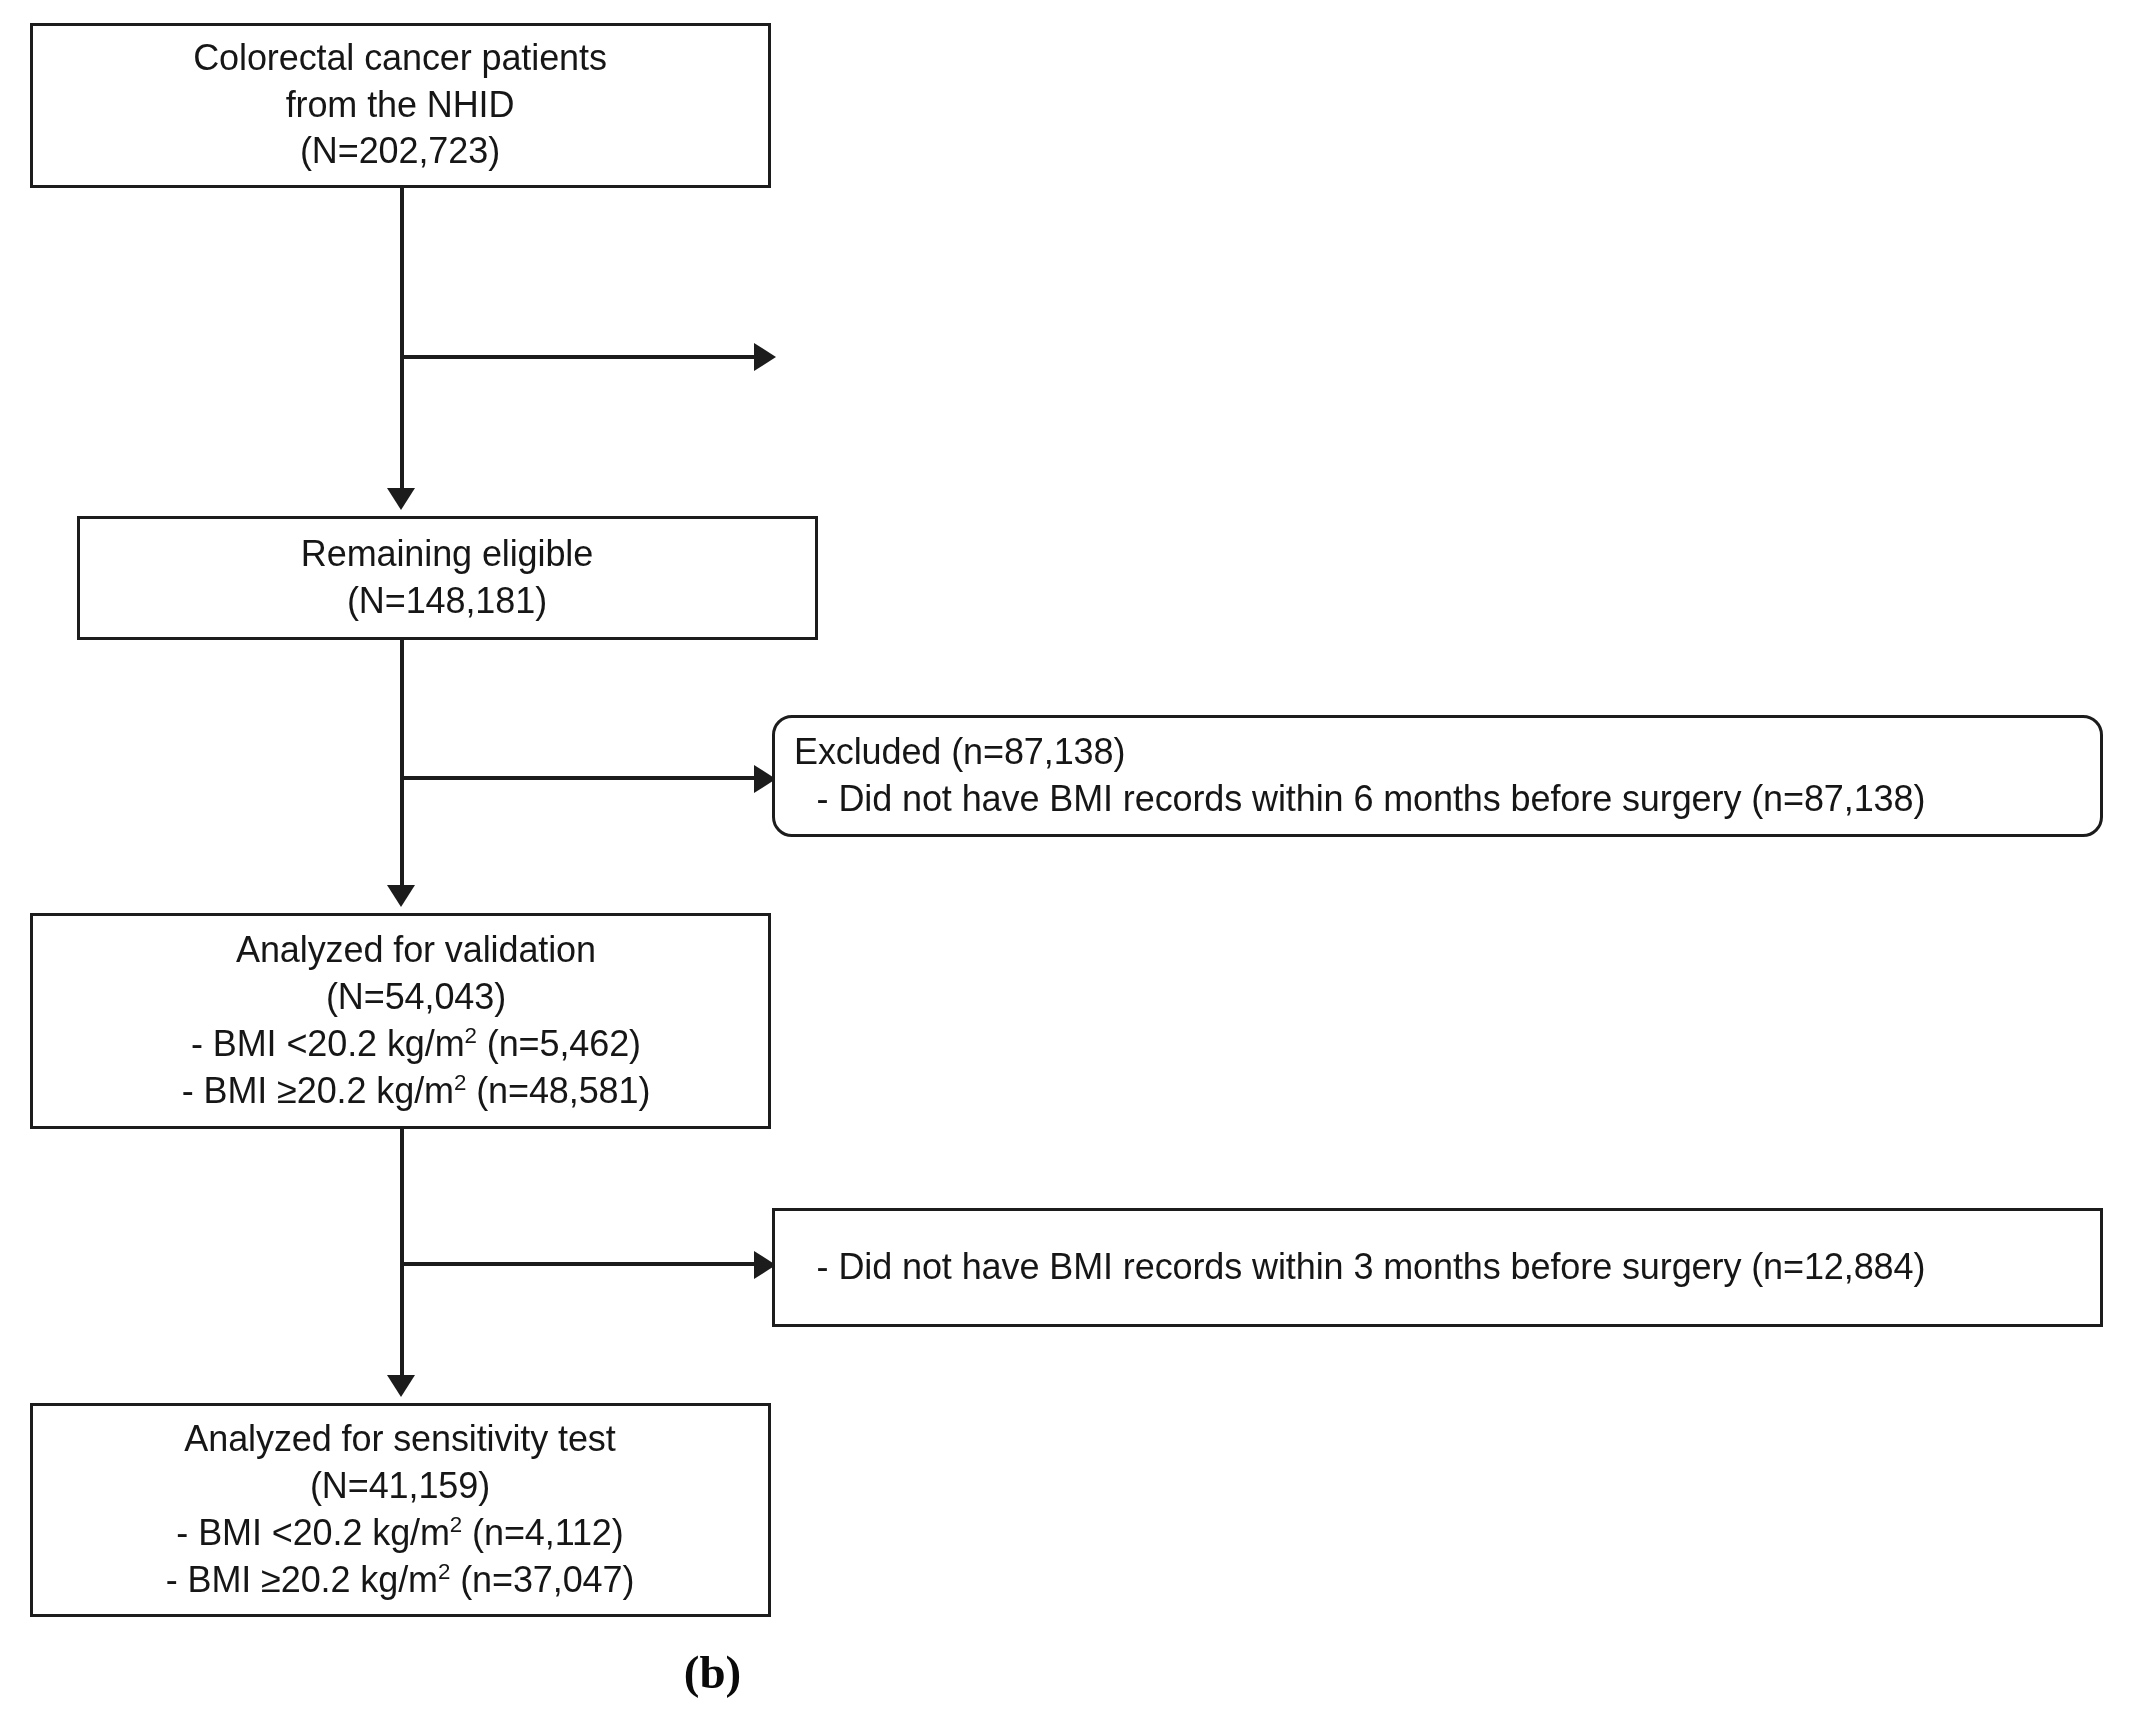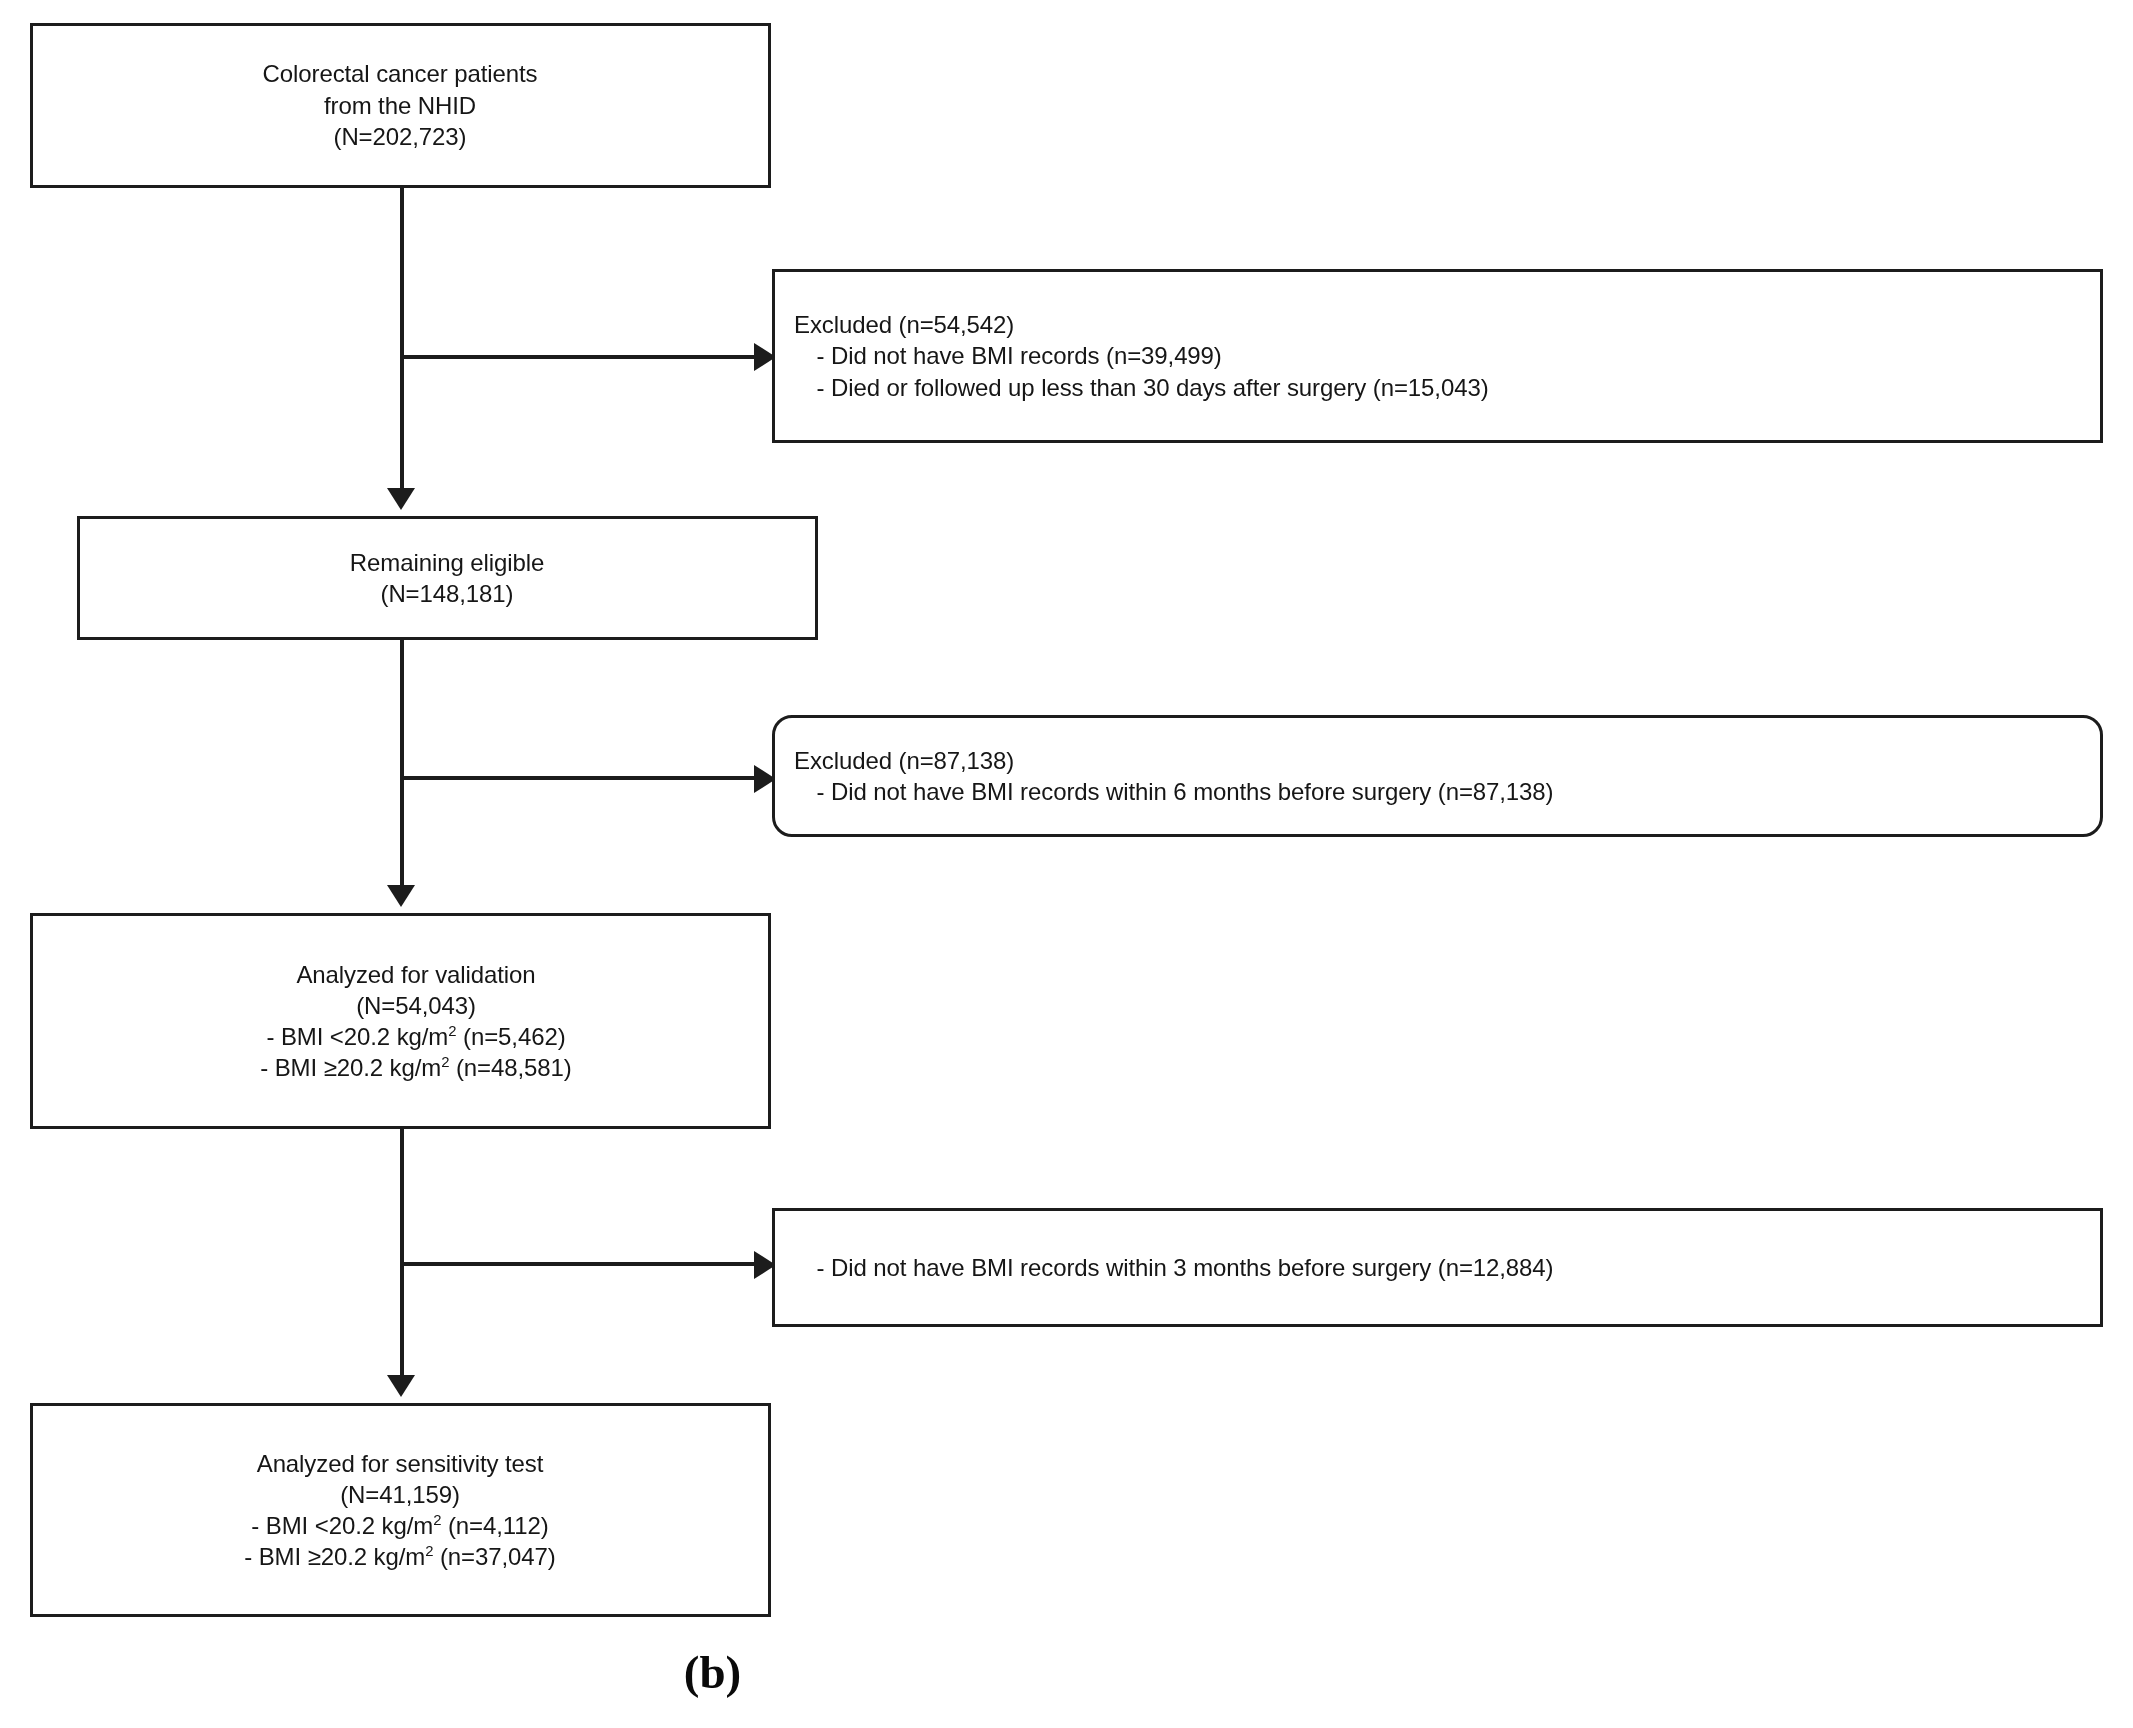--- a/index.html
+++ b/index.html
@@ -34,21 +34,21 @@
   }
   .box.excl {
     left: 772px;
     width: 1331px;
     align-items: flex-start;
     text-align: left;
     padding-left: 19px;
     padding-right: 8.7px;
   }
   .line {
-    font-size: 24px;
+    font-size: 36px;
     line-height: 1.30;
     color: #161616;
     white-space: nowrap;
     letter-spacing: -0.1px;
   }
   .line.indent {
     padding-left: 22.6px;
   }
   sup {
     font-size: 0.62em;
@@ -106,25 +106,20 @@
     <div class="line">Colorectal cancer patients</div>
     <div class="line">from the NHID</div>
     <div class="line">(N=202,723)</div>
   </div>
 
   <div class="vline" style="left:400px; top:188px; height:306px;"></div>
   <div class="arrow-down" style="left:387px; top:488px;"></div>
   <div class="hline" style="left:400px; top:355px; width:361px;"></div>
   <div class="arrow-right" style="left:754px; top:343px;"></div>
 
-  <div class="box excl" style="top:269px; height:174px;">
-    <div class="line">Excluded (n=54,542)</div>
-    <div class="line indent">- Did not have BMI records (n=39,499)</div>
-    <div class="line indent">- Died or followed up less than 30 days after surgery (n=15,043)</div>
-  </div>
 
   <div class="box main" style="top:516px; height:124px;margin-left:47px;">
     <div class="line">Remaining eligible</div>
     <div class="line">(N=148,181)</div>
   </div>
 
   <div class="vline" style="left:400px; top:640px; height:249px;"></div>
   <div class="arrow-down" style="left:387px; top:885px;"></div>
   <div class="hline" style="left:400px; top:776px; width:361px;"></div>
   <div class="arrow-right" style="left:754px; top:765px;"></div>

